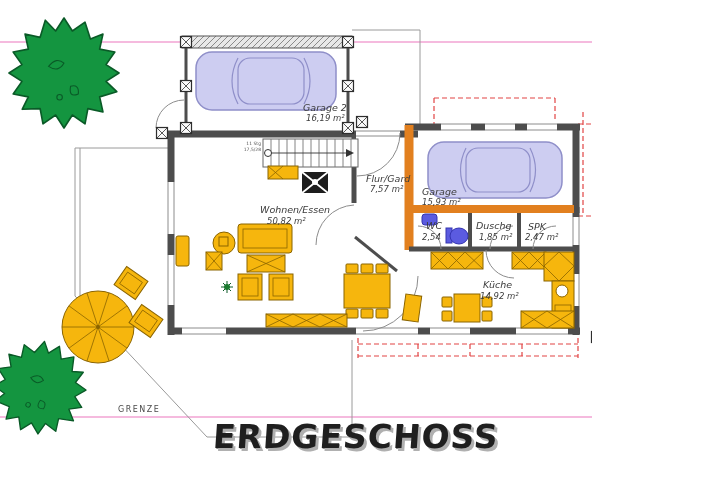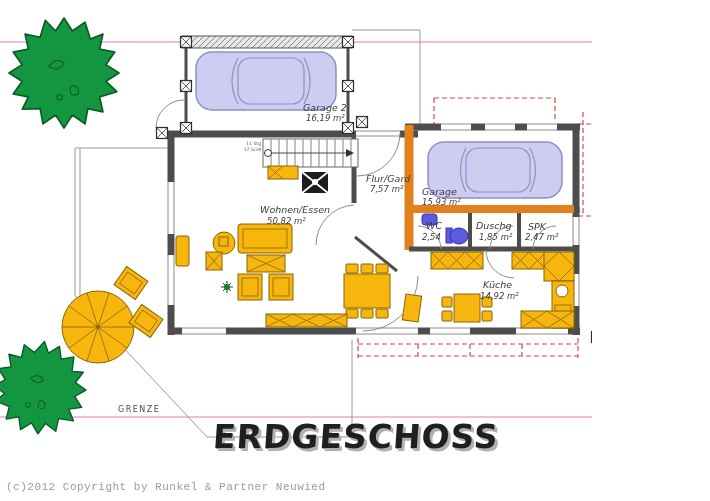--- a/index.html
+++ b/index.html
@@ -275,14 +275,13 @@
     <text class="room-name" x="528" y="230">SPK</text>
     <text class="room-area" x="525" y="240">2,47 m²</text>
     <text class="room-name" x="483" y="288">Küche</text>
     <text class="room-area" x="480" y="299">14,92 m²</text>
   </g>
 
   <text class="grenze" x="118" y="412">GRENZE</text>
 </svg>
 
 <div id="title">ERDGESCHOSS</div>
-<div id="copyright">(c)2012 Copyright by Runkel &amp; Partner Neuwied</div>
 </div>
 
 </body></html>

